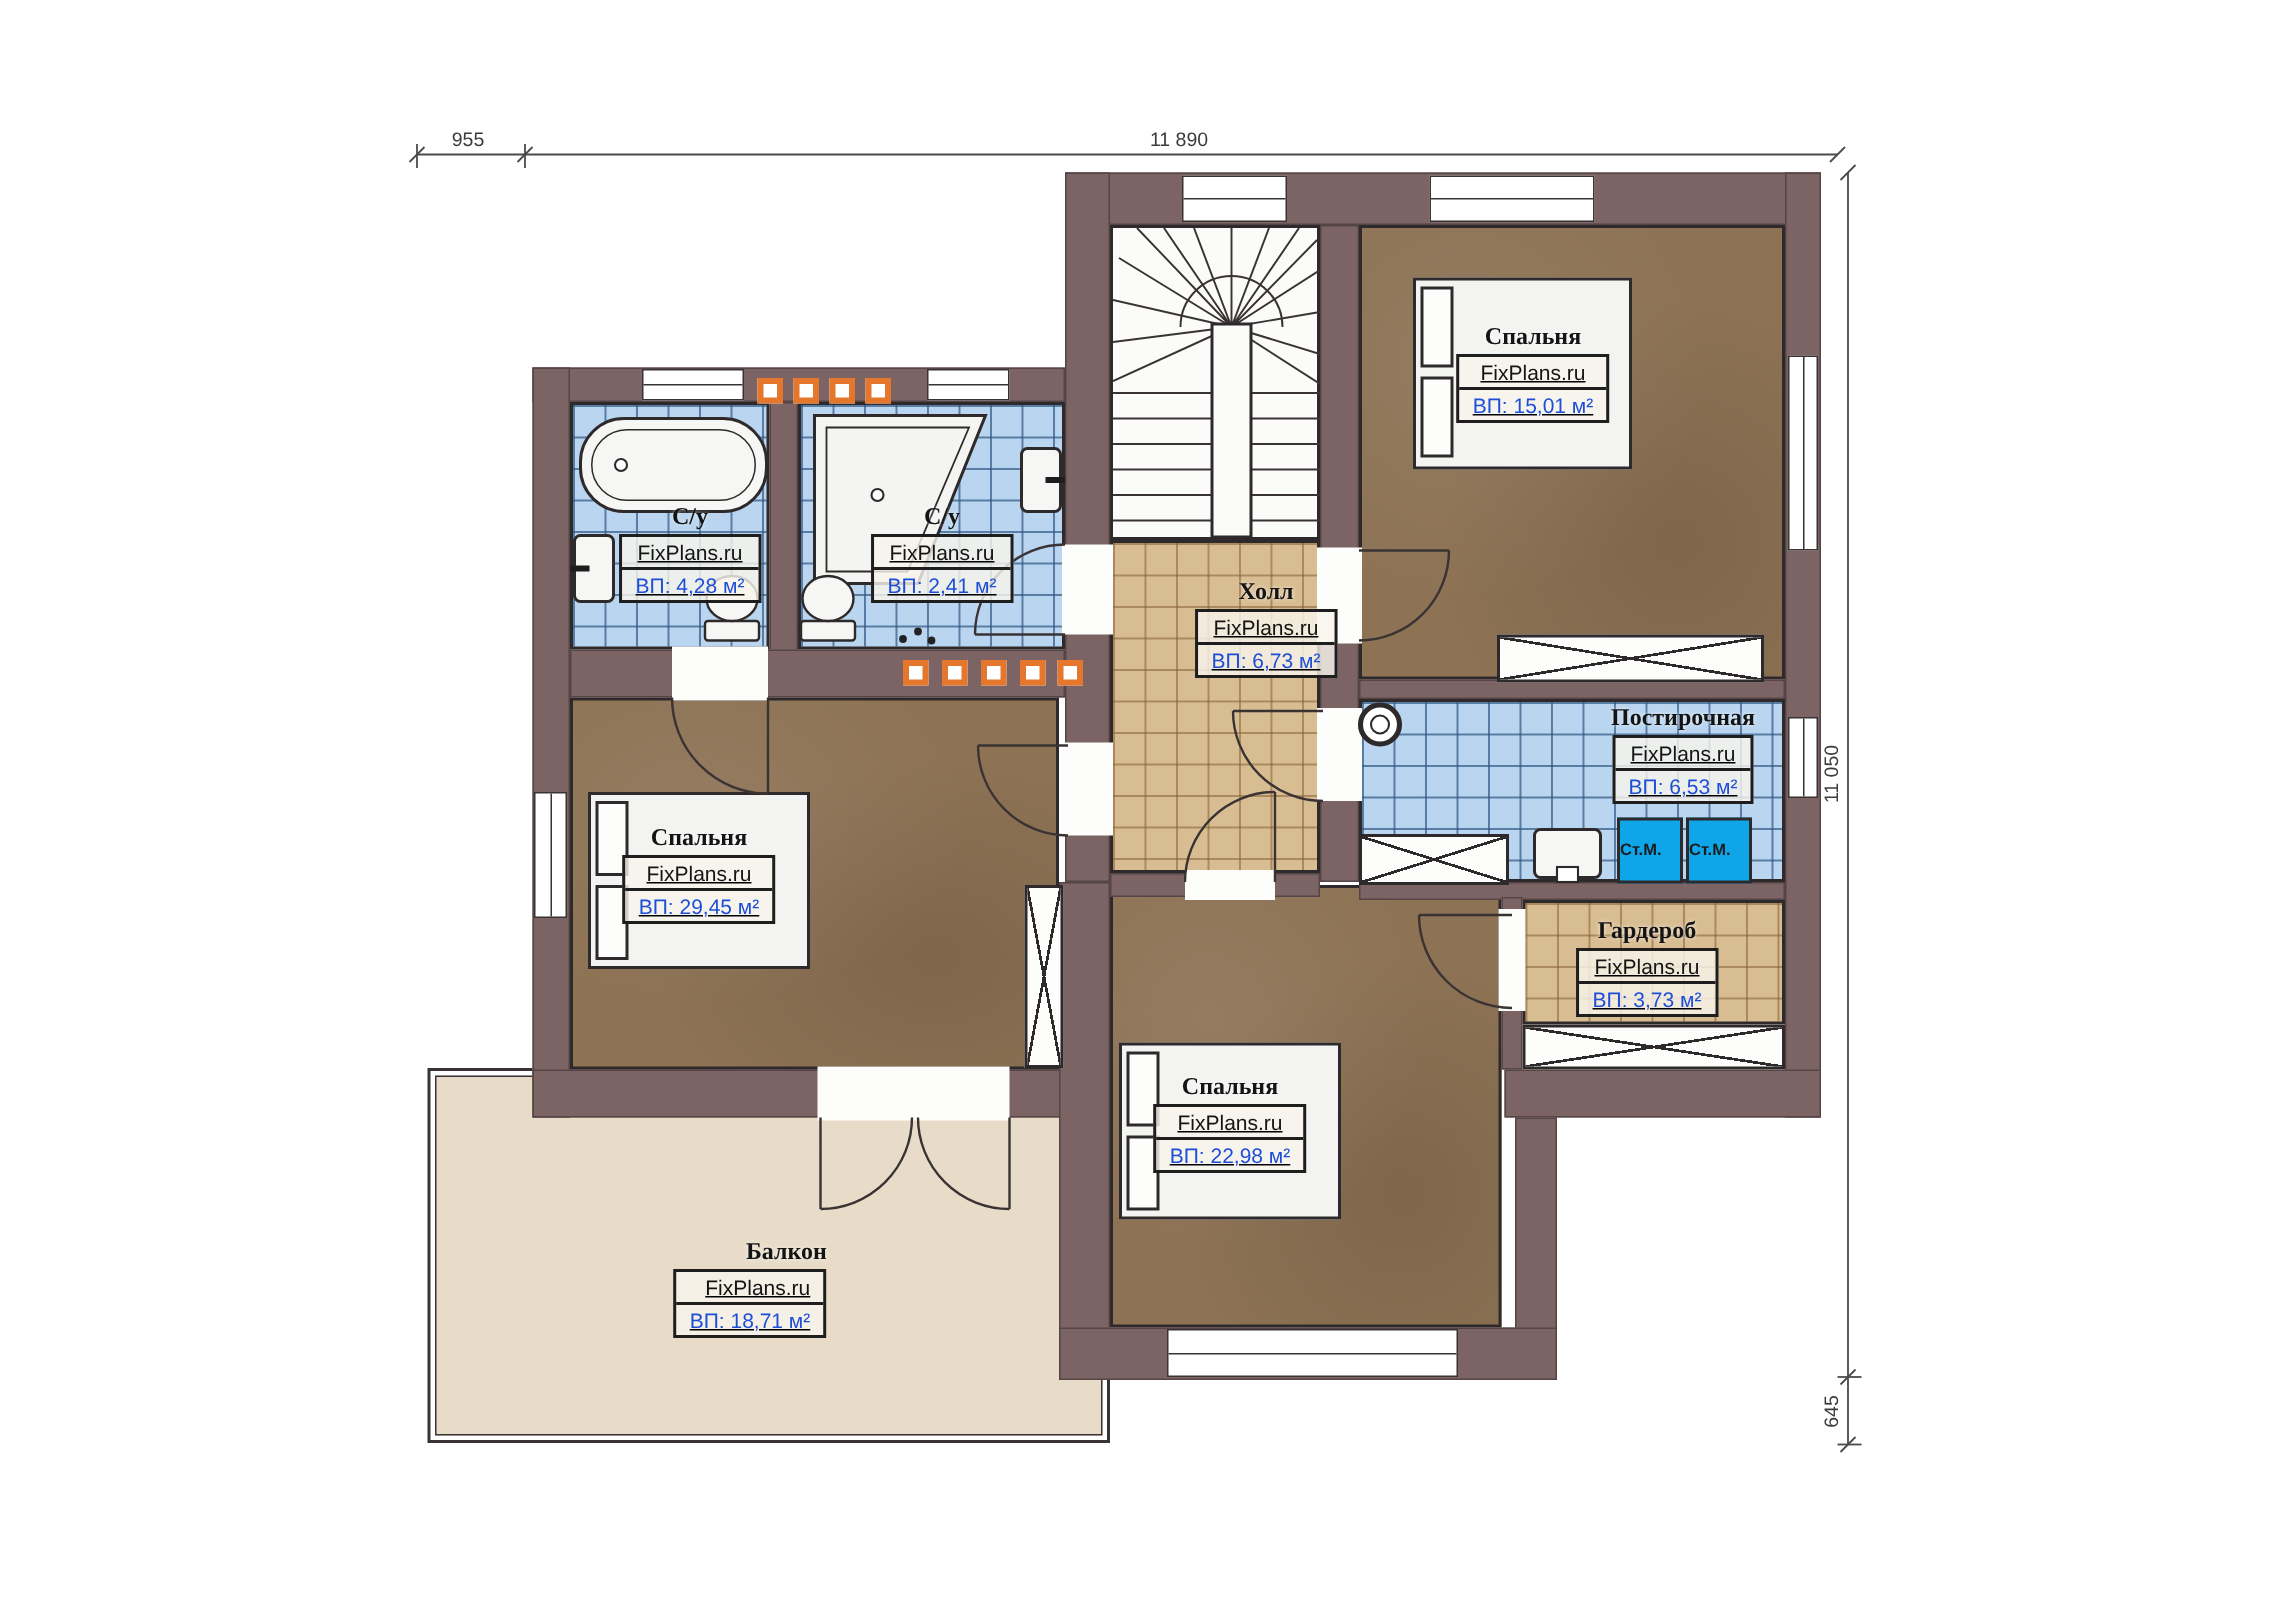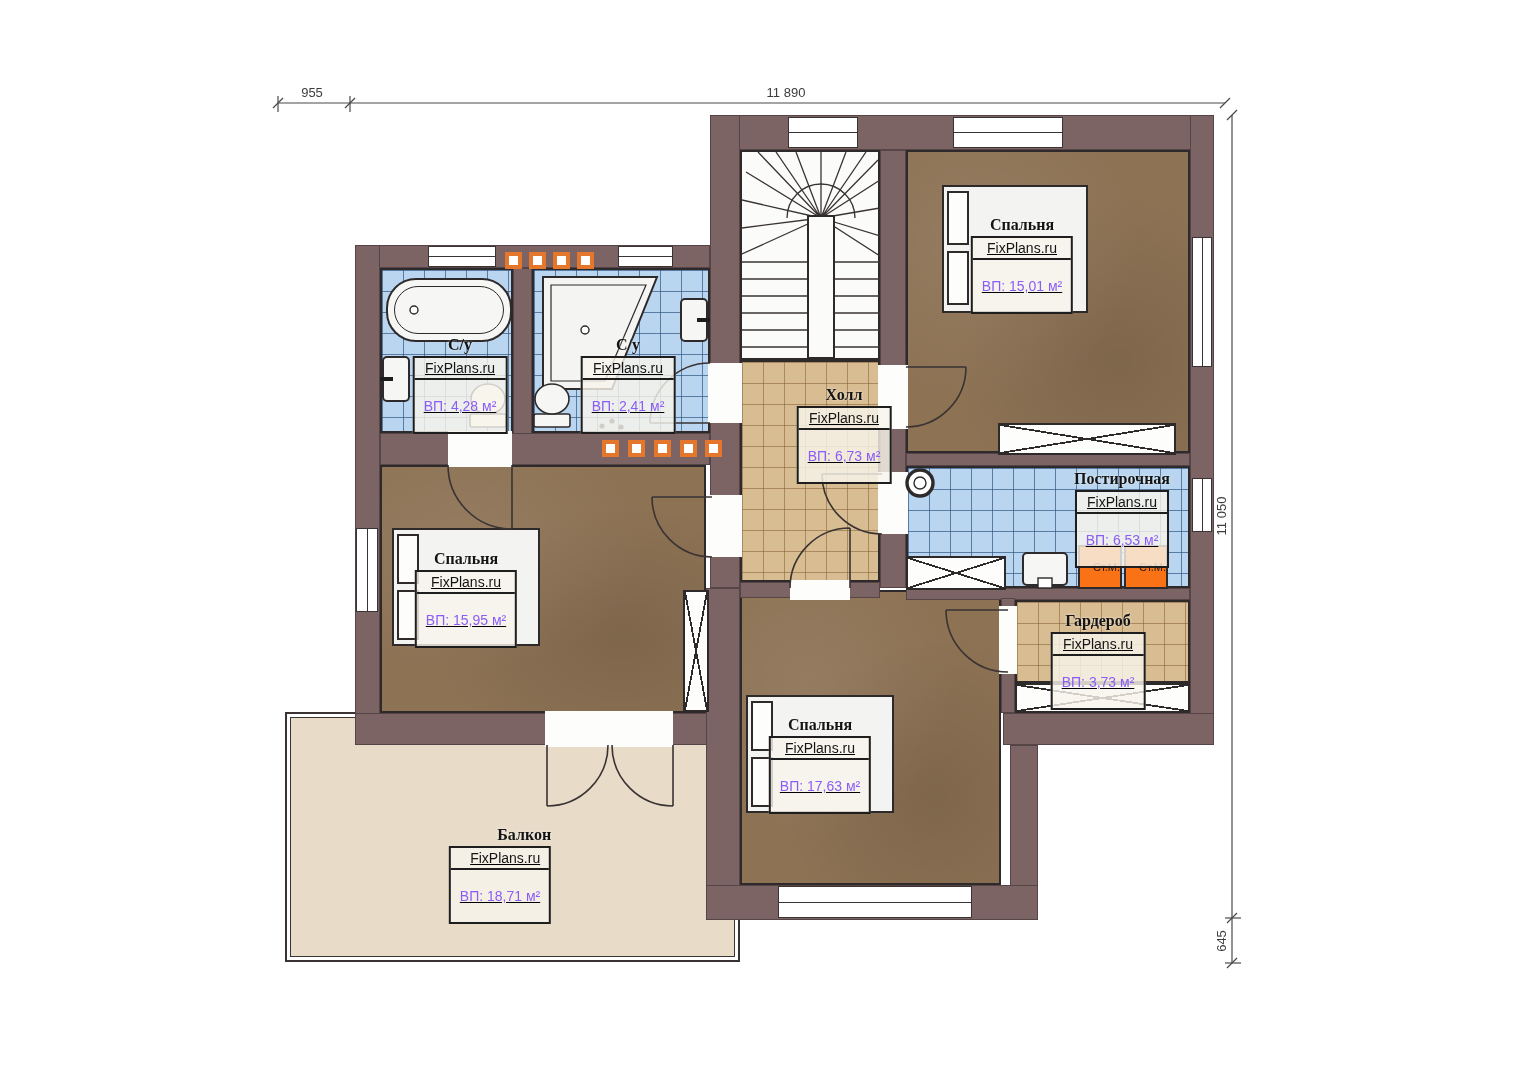--- a/index.html
+++ b/index.html
@@ -45,32 +45,32 @@
   .pillow { position:absolute; background:#fdfdfc; border:2px solid #2e2a2b; box-sizing:border-box; z-index:41; }
   .xcab { position:absolute; background-color:#fdfdfc; border:2px solid #2e2a2b; box-sizing:border-box; z-index:40;
     background-image:
       linear-gradient(to top right, transparent calc(50% - 0.9px), #2e2a2b calc(50% - 0.9px), #2e2a2b calc(50% + 0.9px), transparent calc(50% + 0.9px)),
       linear-gradient(to bottom right, transparent calc(50% - 0.9px), #2e2a2b calc(50% - 0.9px), #2e2a2b calc(50% + 0.9px), transparent calc(50% + 0.9px));
   }
   .tub { position:absolute; left:386px; top:278px; width:126px; height:64px; background:#f6f6f4;
     border:2px solid #2e2a2b; border-radius:30px; box-sizing:border-box; z-index:40; }
   .tub-inner { position:absolute; inset:6px; border:1.5px solid #2e2a2b; border-radius:24px; }
   .sink { position:absolute; background:#f6f6f4; border:2px solid #2e2a2b; border-radius:5px; box-sizing:border-box; z-index:40; }
-  .washer { position:absolute; background:#f97316; border:2px solid #2e2a2b; box-sizing:border-box; z-index:40;
-    display:flex; align-items:center; justify-content:flex-end; font-size:11px; font-weight:400; color:#1c1c1c; }
+  .washer { position:absolute; background:#0ea5e9; border:2px solid #2e2a2b; box-sizing:border-box; z-index:40;
+    display:flex; align-items:center; justify-content:flex-start; font-size:11px; font-weight:700; color:#1c1c1c; }
   .osq { position:absolute; width:17px; height:17px; background:#ffffff; border:4px solid #e4772b; box-sizing:border-box; z-index:45; }
   
   .overlay { position:absolute; left:0; top:0; z-index:50; pointer-events:none; }
   
   .room-label { position:absolute; transform:translateX(-50%); text-align:center; z-index:60; white-space:nowrap; }
   .room-title { font-size:16px; font-weight:bold; color:#141414; margin-bottom:2px;
     text-shadow:0 0 3px rgba(255,255,255,0.7);font-family:Liberation Serif, serif; }
   .label-box { display:inline-block; border:2px solid #1e1e1e; background:rgba(248,244,236,0.82);text-decoration:underline; }
   .label-box .wm { border-bottom:2px solid #1e1e1e; padding:2px 9px; font-size:14px; color:#141414; }
-  .label-box .area { padding:18px 9px; font-size:14px; color:#8b5cf6; }
+  .label-box .area { padding:2px 9px; font-size:14px; color:#1d4ed8; }
   .dim-text { position:absolute; font-size:13px; color:#3c3c3c; z-index:60; white-space:nowrap; }
   .dim-h { transform:translateX(-50%); }
   .dim-v { transform:translate(-50%,-50%) rotate(-90deg); }
 </style>
 </head>
 <body>
 
 <div class="plan">
 
   <div class="balcony-outer">
@@ -277,37 +277,37 @@
     <div class="label-box">
       <div class="wm">FixPlans.ru</div>
       <div class="area">ВП: 6,53 м²</div>
     </div>
   </div>
 
   <div class="room-label" style="left:466px;top:550px;">
     <div class="room-title">Спальня</div>
     <div class="label-box">
       <div class="wm">FixPlans.ru</div>
-      <div class="area">ВП: 15,95 м²</div>
+      <div class="area">ВП: 29,45 м²</div>
     </div>
   </div>
 
   <div class="room-label" style="left:1098px;top:612px;">
     <div class="room-title">Гардероб</div>
     <div class="label-box">
       <div class="wm">FixPlans.ru</div>
       <div class="area">ВП: 3,73 м²</div>
     </div>
   </div>
 
   <div class="room-label" style="left:820px;top:716px;">
     <div class="room-title">Спальня</div>
     <div class="label-box">
       <div class="wm">FixPlans.ru</div>
-      <div class="area">ВП: 17,63 м²</div>
+      <div class="area">ВП: 22,98 м²</div>
     </div>
   </div>
 
   <div class="room-label" style="left:500px;top:826px;text-align:right;">
     <div class="room-title">Балкон</div>
     <div class="label-box">
       <div class="wm">FixPlans.ru</div>
       <div class="area">ВП: 18,71 м²</div>
     </div>
   </div>

